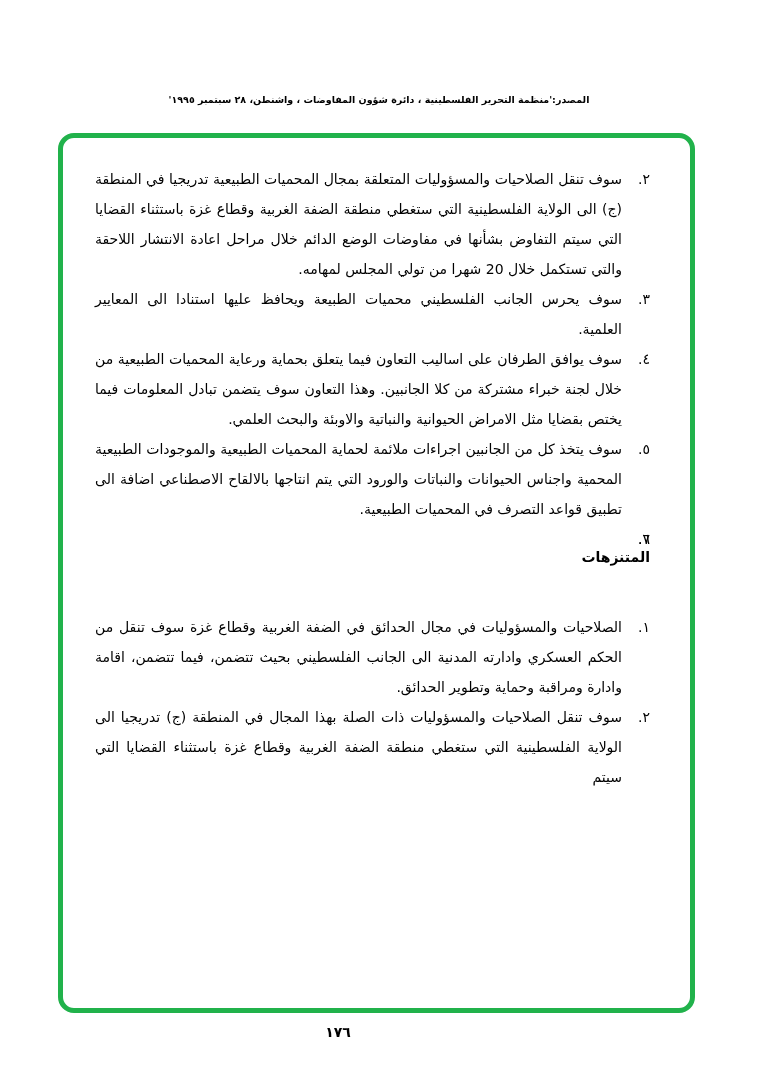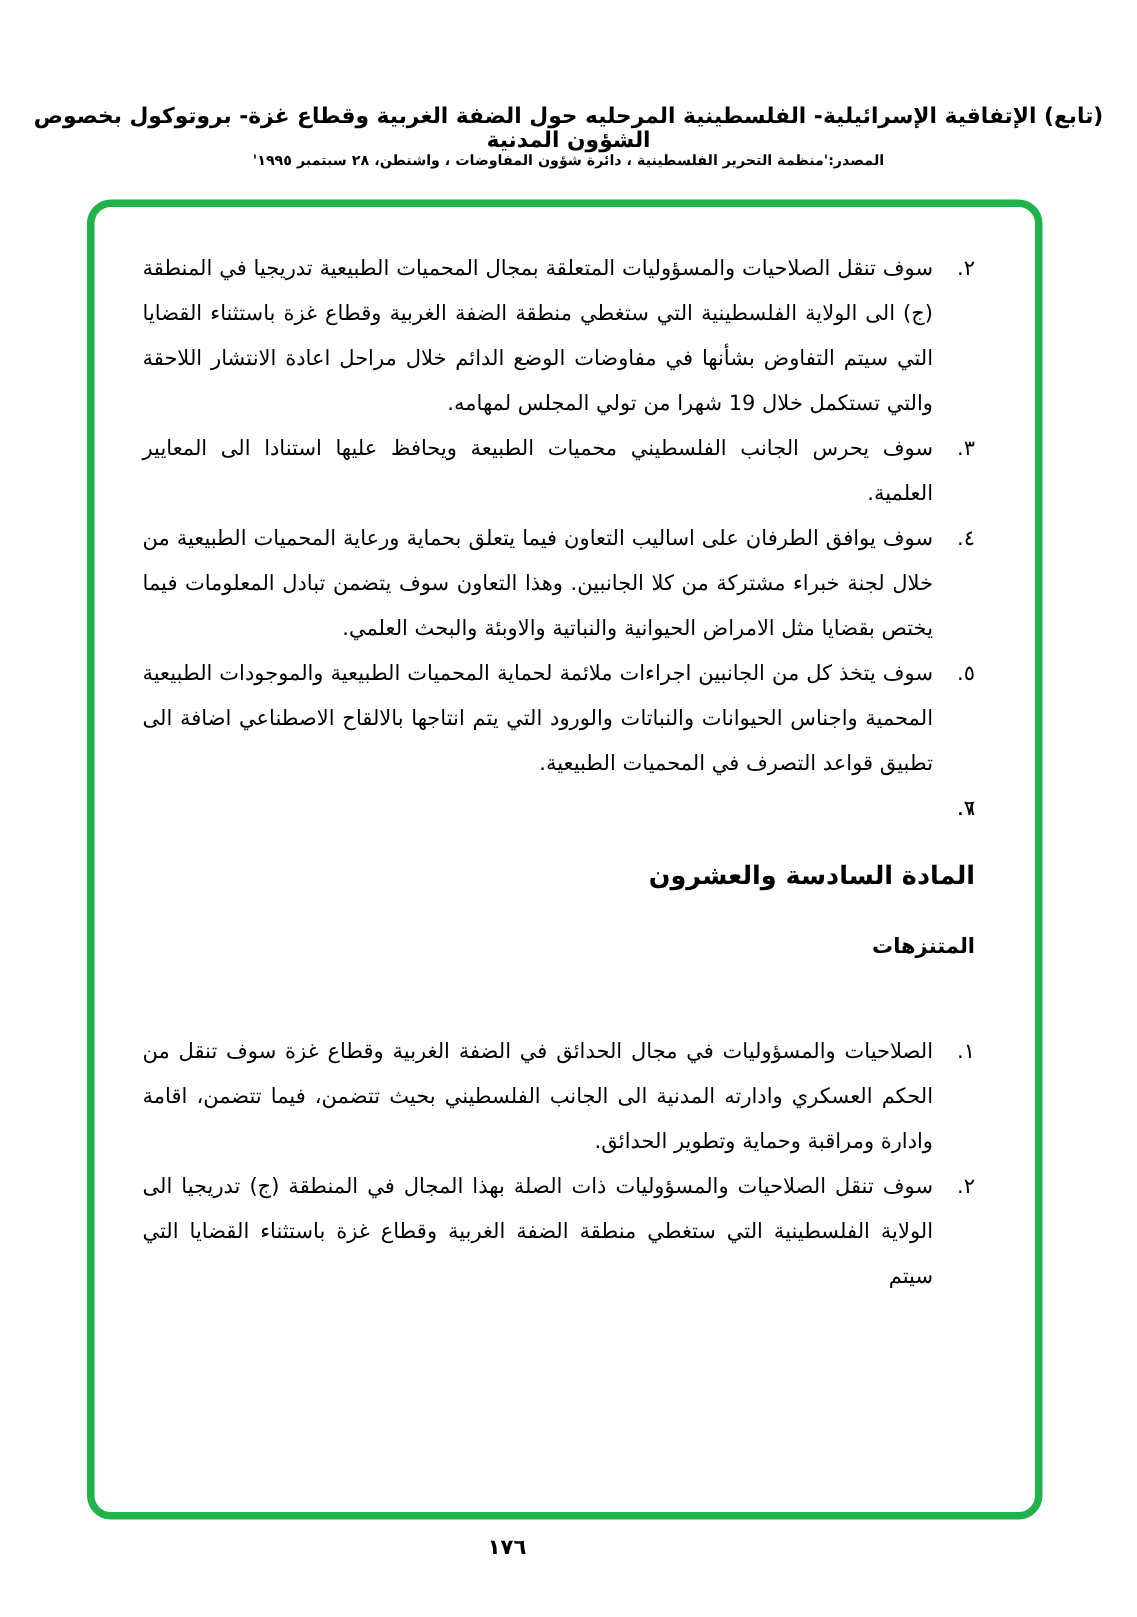--- a/index.html
+++ b/index.html
@@ -21,21 +21,21 @@
     direction: rtl;
   }
   .header-title {
     font-size: 14.5px;
     font-weight: bold;
     letter-spacing: 0;
   }
   .header-source {
     font-size: 9.5px;
     font-weight: bold;
-    margin-top: 0;
+    margin-top: 24px;
   }
   .green-box {
     position: absolute;
     left: 58px;
     top: 133px;
     width: 637px;
     height: 880px;
     box-sizing: border-box;
     border: 5px solid #21b24b;
     border-radius: 16px;
@@ -84,32 +84,31 @@
     font-size: 14px;
     font-weight: bold;
   }
 </style>
 </head>
 <body>
 
 <div class="page">
 
   <div class="header">
-    <div class="header-title">(تابع) الإتفاقية الإسرائيلية- الفلسطينية المرحليه حول الضفة الغربية وقطاع غزة- بروتوكول بخصوص الشؤون المدنية</div>
     <div class="header-source">المصدر:'منظمة التحرير الفلسطينية ، دائرة شؤون المفاوضات ، واشنطن، ٢٨ سبتمبر ١٩٩٥'</div>
   </div>
 
   <div class="green-box" style="border-color: rgb(33, 178, 75);">
     <div class="box-content">
 
       <div class="item-list">
 
           <div class="item">
             <span class="num">٢.</span>
-            <span class="txt">سوف تنقل الصلاحيات والمسؤوليات المتعلقة بمجال المحميات الطبيعية تدريجيا في المنطقة (ج) الى الولاية الفلسطينية التي ستغطي منطقة الضفة الغربية وقطاع غزة باستثناء القضايا التي سيتم التفاوض بشأنها في مفاوضات الوضع الدائم خلال مراحل اعادة الانتشار اللاحقة والتي تستكمل خلال 19 شهرا من تولي المجلس لمهامه.</span>
+            <span class="txt">سوف تنقل الصلاحيات والمسؤوليات المتعلقة بمجال المحميات الطبيعية تدريجيا في المنطقة (ج) الى الولاية الفلسطينية التي ستغطي منطقة الضفة الغربية وقطاع غزة باستثناء القضايا التي سيتم التفاوض بشأنها في مفاوضات الوضع الدائم خلال مراحل اعادة الانتشار اللاحقة والتي تستكمل خلال 20 شهرا من تولي المجلس لمهامه.</span>
           </div>
 
           <div class="item">
             <span class="num">٣.</span>
             <span class="txt">سوف يحرس الجانب الفلسطيني محميات الطبيعة ويحافظ عليها استنادا الى المعايير العلمية.</span>
           </div>
 
           <div class="item">
             <span class="num">٤.</span>
             <span class="txt">سوف يوافق الطرفان على اساليب التعاون فيما يتعلق بحماية ورعاية المحميات الطبيعية من خلال لجنة خبراء مشتركة من كلا الجانبين. وهذا التعاون سوف يتضمن تبادل المعلومات فيما يختص بقضايا مثل الامراض الحيوانية والنباتية والاوبئة والبحث العلمي.</span>
@@ -122,21 +121,20 @@
 
           <div class="item">
             <span class="num">٦.</span>
           </div>
 
           <div class="item">
             <span class="num">٧.</span>
           </div>
         </div>
 
-      <div class="article-heading">المادة السادسة والعشرون</div>
 
       <div class="article-subheading">المتنزهات</div>
 
       <div class="item-list list2">
 
           <div class="item">
             <span class="num">١.</span>
             <span class="txt">الصلاحيات والمسؤوليات في مجال الحدائق في الضفة الغربية وقطاع غزة سوف تنقل من الحكم العسكري وادارته المدنية الى الجانب الفلسطيني بحيث تتضمن، فيما تتضمن، اقامة وادارة ومراقبة وحماية وتطوير الحدائق.</span>
           </div>
 

